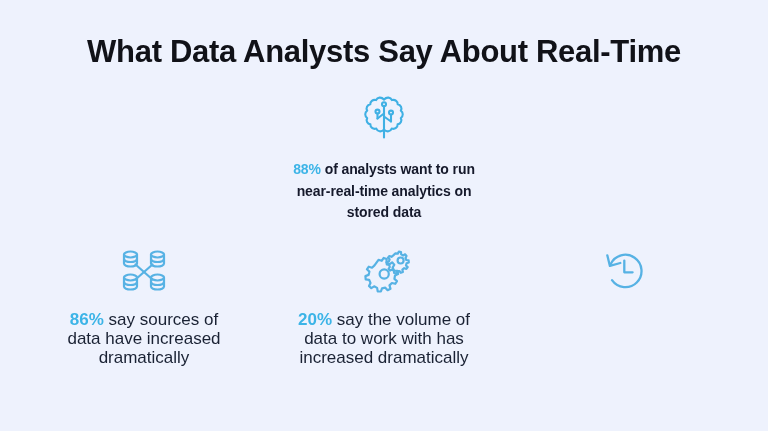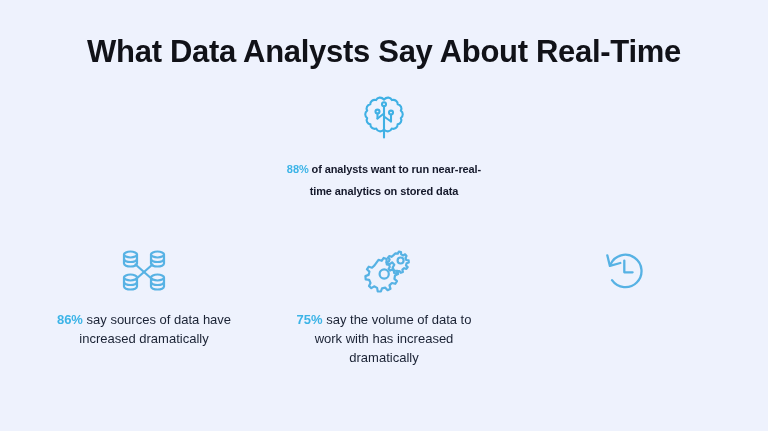--- a/index.html
+++ b/index.html
@@ -53,21 +53,21 @@
   .hero-icon {
     display: block;
     margin: 0 auto;
     width: 54px;
     height: 52px;
   }
   .hero-text {
     margin: 15px auto 0 auto;
     width: 215px;
     font-family: "Liberation Sans", sans-serif;
-    font-size: 11px;
+    font-size: 14px;
     line-height: 21.5px;
     font-weight: bold;
     color: #15192b;
     letter-spacing: -0.1px;
   }
   .hero-text .pct {
     color: #3cb4e7;
     font-weight: bold;
   }
 
@@ -92,21 +92,21 @@
     align-items: center;
     justify-content: center;
   }
   .stat-icon {
     display: block;
   }
   .stat-text {
     margin: 9px auto 0 auto;
     width: 178px;
     font-family: "Liberation Sans", sans-serif;
-    font-size: 13px;
+    font-size: 17px;
     line-height: 19px;
     font-weight: normal;
     color: #1a2234;
   }
   .stat-text .pct {
     color: #3cb4e7;
     font-weight: bold;
   }
 </style>
 </head>
@@ -178,21 +178,21 @@
 
             <path d="M22.5 15.8 l3.2 1.0 2.0 -2.9 3.0 1.2 -0.3 3.4 3.0 1.9 2.7 -2.1 2.2 2.4 -1.7 2.9 1.6 3.1 3.4 0.2 0.5 3.2 -3.1 1.4 -0.6 3.4 2.6 2.2 -1.8 2.7 -3.3 -0.8 -2.4 2.4 1.0 3.3 -2.9 1.5 -2.3 -2.5 -3.3 0.6 -1.1 3.2 -3.2 -0.2 -0.6 -3.4 -3.0 -1.6 -2.8 1.9 -2.3 -2.3 1.5 -3.0 -1.4 -3.1 -3.4 -0.5 -0.3 -3.2 3.2 -1.2 0.8 -3.3 -2.5 -2.3 1.9 -2.6 3.2 1.0 2.5 -2.3 z"></path>
             <circle cx="28.2" cy="30.0" r="4.6"></circle>
 
             <path d="M39.5 9.3 l2.3 0.3 1.1 -2.0 2.1 0.5 0.2 2.3 2.0 1.1 1.9 -1.2 1.4 1.6 -1.0 2.0 0.8 2.1 2.3 0.3 0.2 2.2 -2.2 0.8 -0.6 2.2 1.7 1.6 -1.3 1.8 -2.2 -0.7 -1.8 1.5 0.5 2.2 -2.1 0.9 -1.4 -1.8 -2.2 0.2 -0.9 2.1 -2.2 -0.3 -0.2 -2.3 -1.9 -1.2 -2.0 1.1 -1.4 -1.7 1.2 -1.9 -0.7 -2.1 -2.3 -0.5 -0.1 -2.2 2.2 -0.7 0.7 -2.2 -1.6 -1.6 1.4 -1.7 2.1 0.8 1.8 -1.4 z"></path>
             <circle cx="44.6" cy="16.5" r="3.0"></circle>
           </svg>
         </span>
       </div>
       <p class="stat-text">
-        <span class="pct">75%</span><span> say the volume of data to work with has increased dramatically</span>
+        <span class="pct">20%</span><span> say the volume of data to work with has increased dramatically</span>
       </p>
     </div>
 
     <div class="stat">
       <div class="stat-icon-box">
         <span>
           <svg class="stat-icon" width="56" height="56" viewBox="0 0 56 56" fill="none" xmlns="http://www.w3.org/2000/svg" stroke="#57b2e4" stroke-width="2.3" stroke-linecap="round" stroke-linejoin="round">
 
             <path d="M14.6 20.2 A16.2 16.2 0 1 1 16.0 36.2"></path>
 

